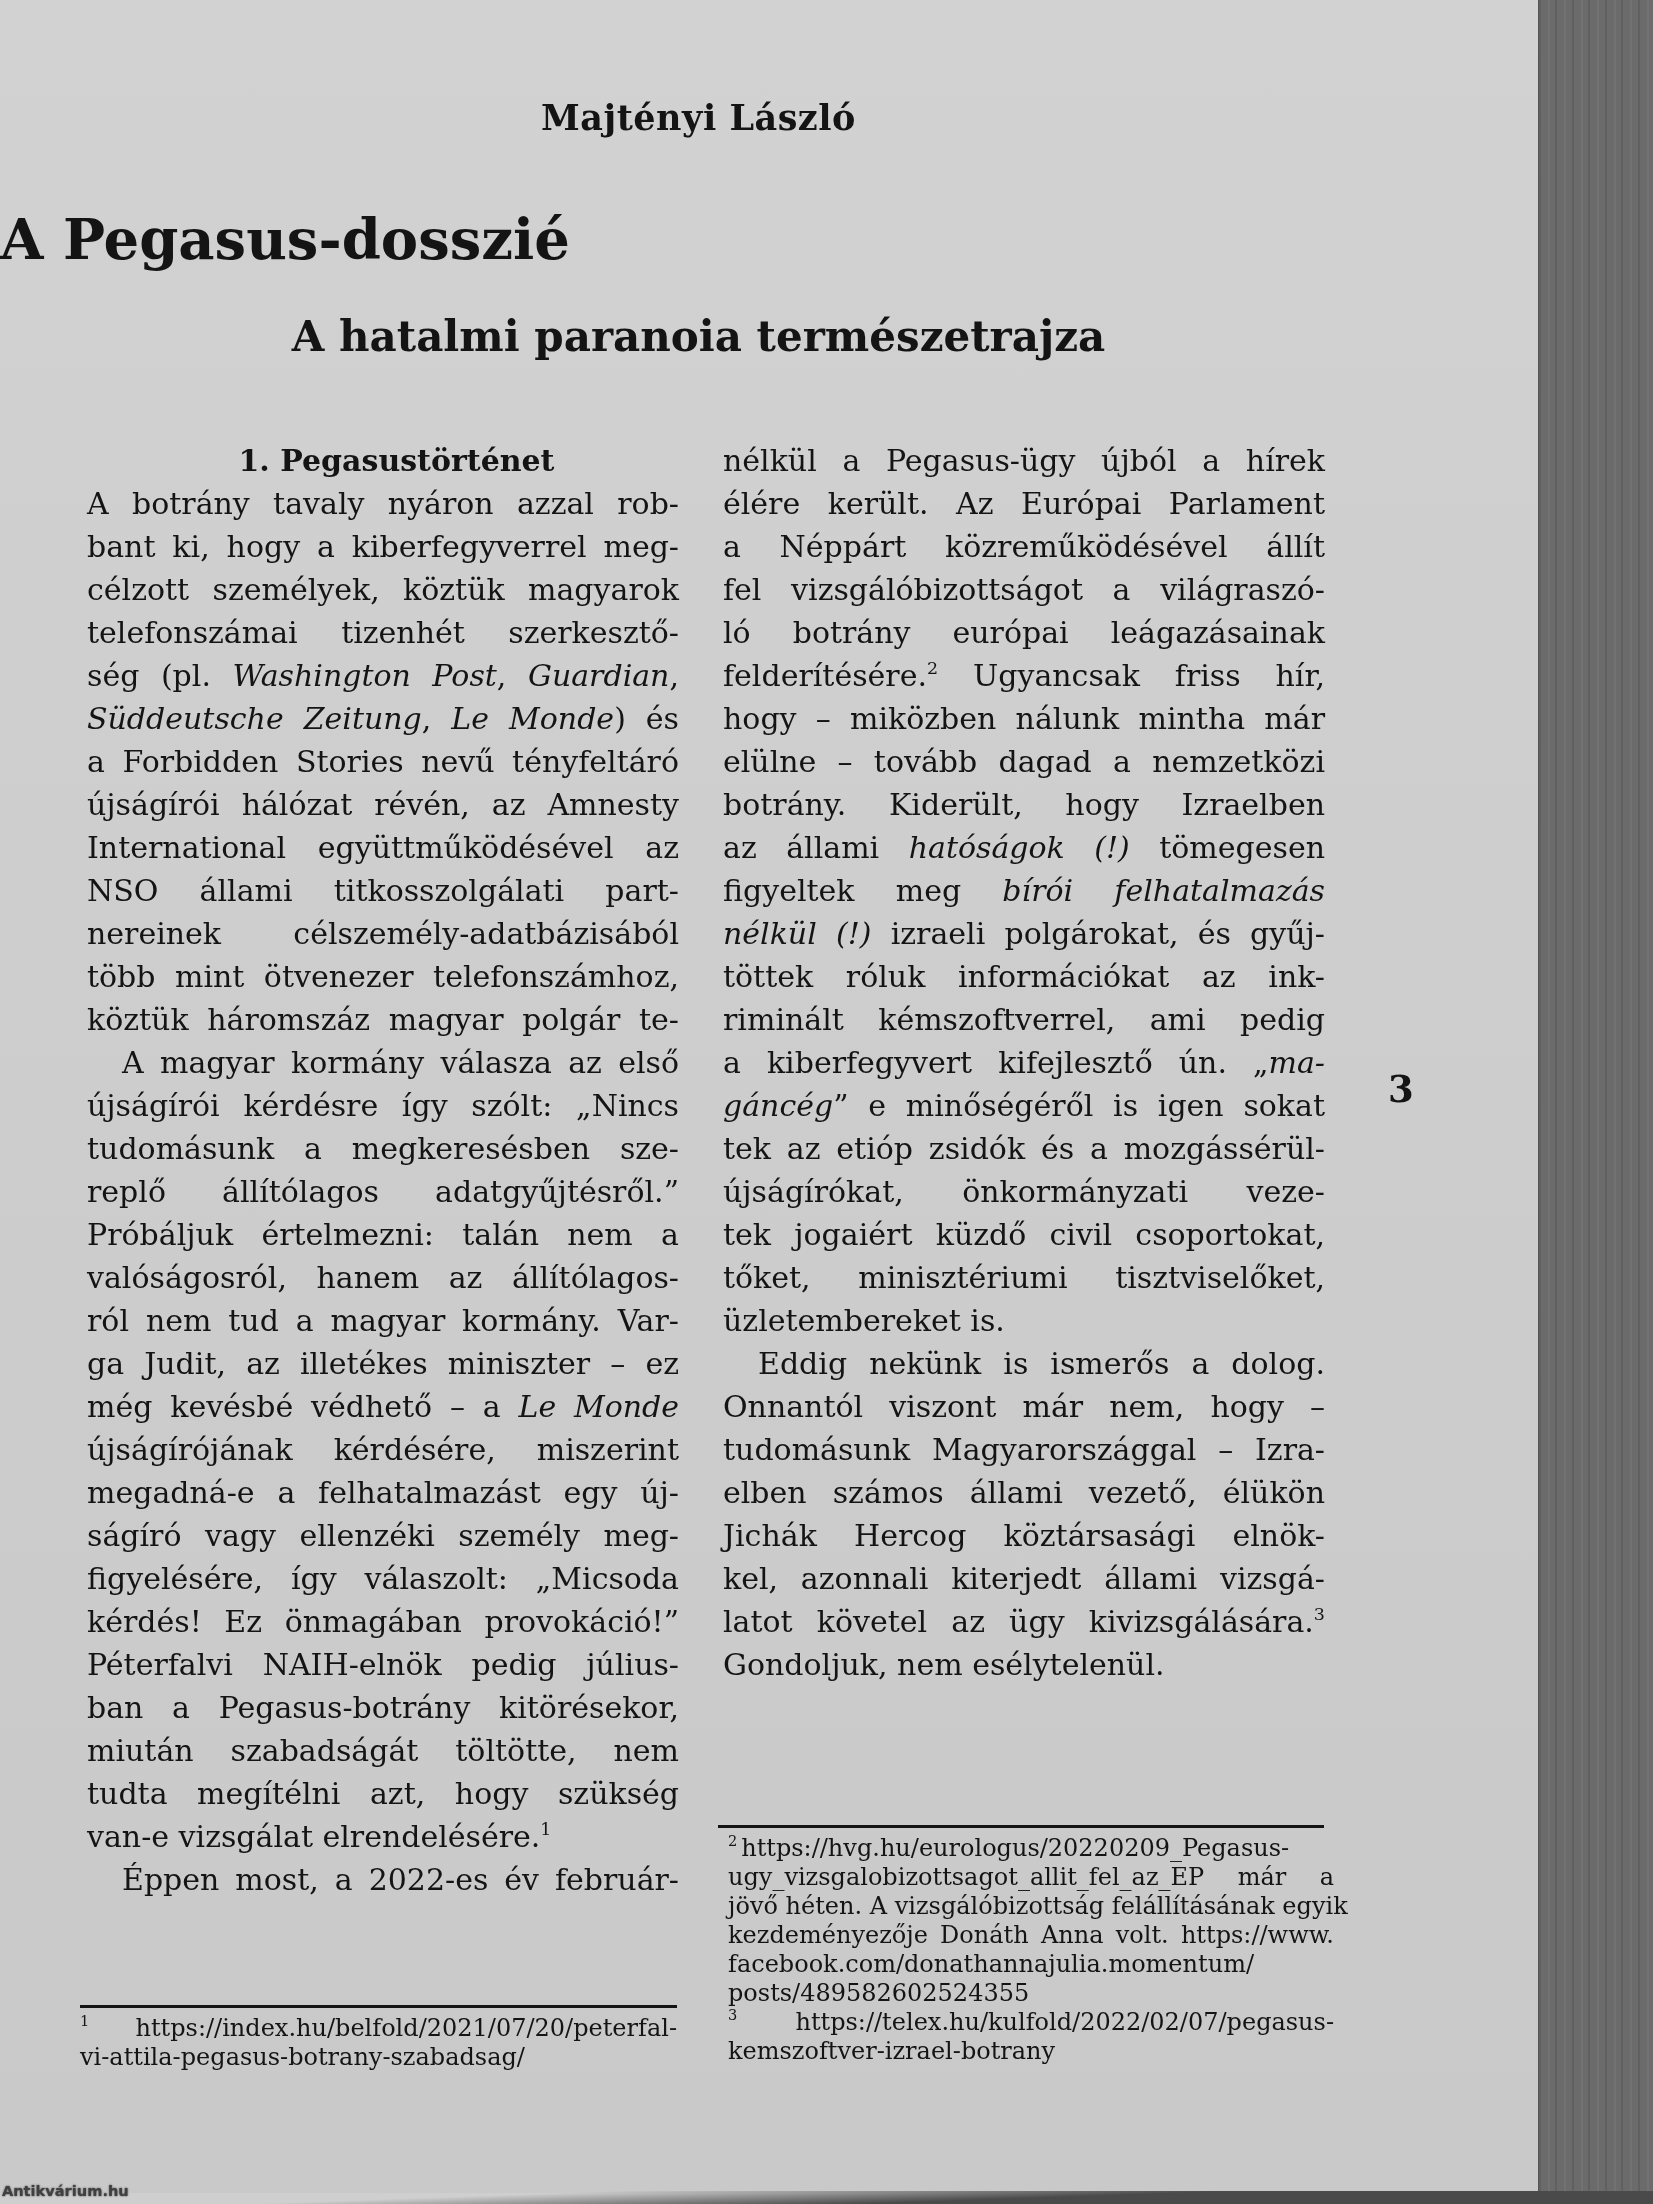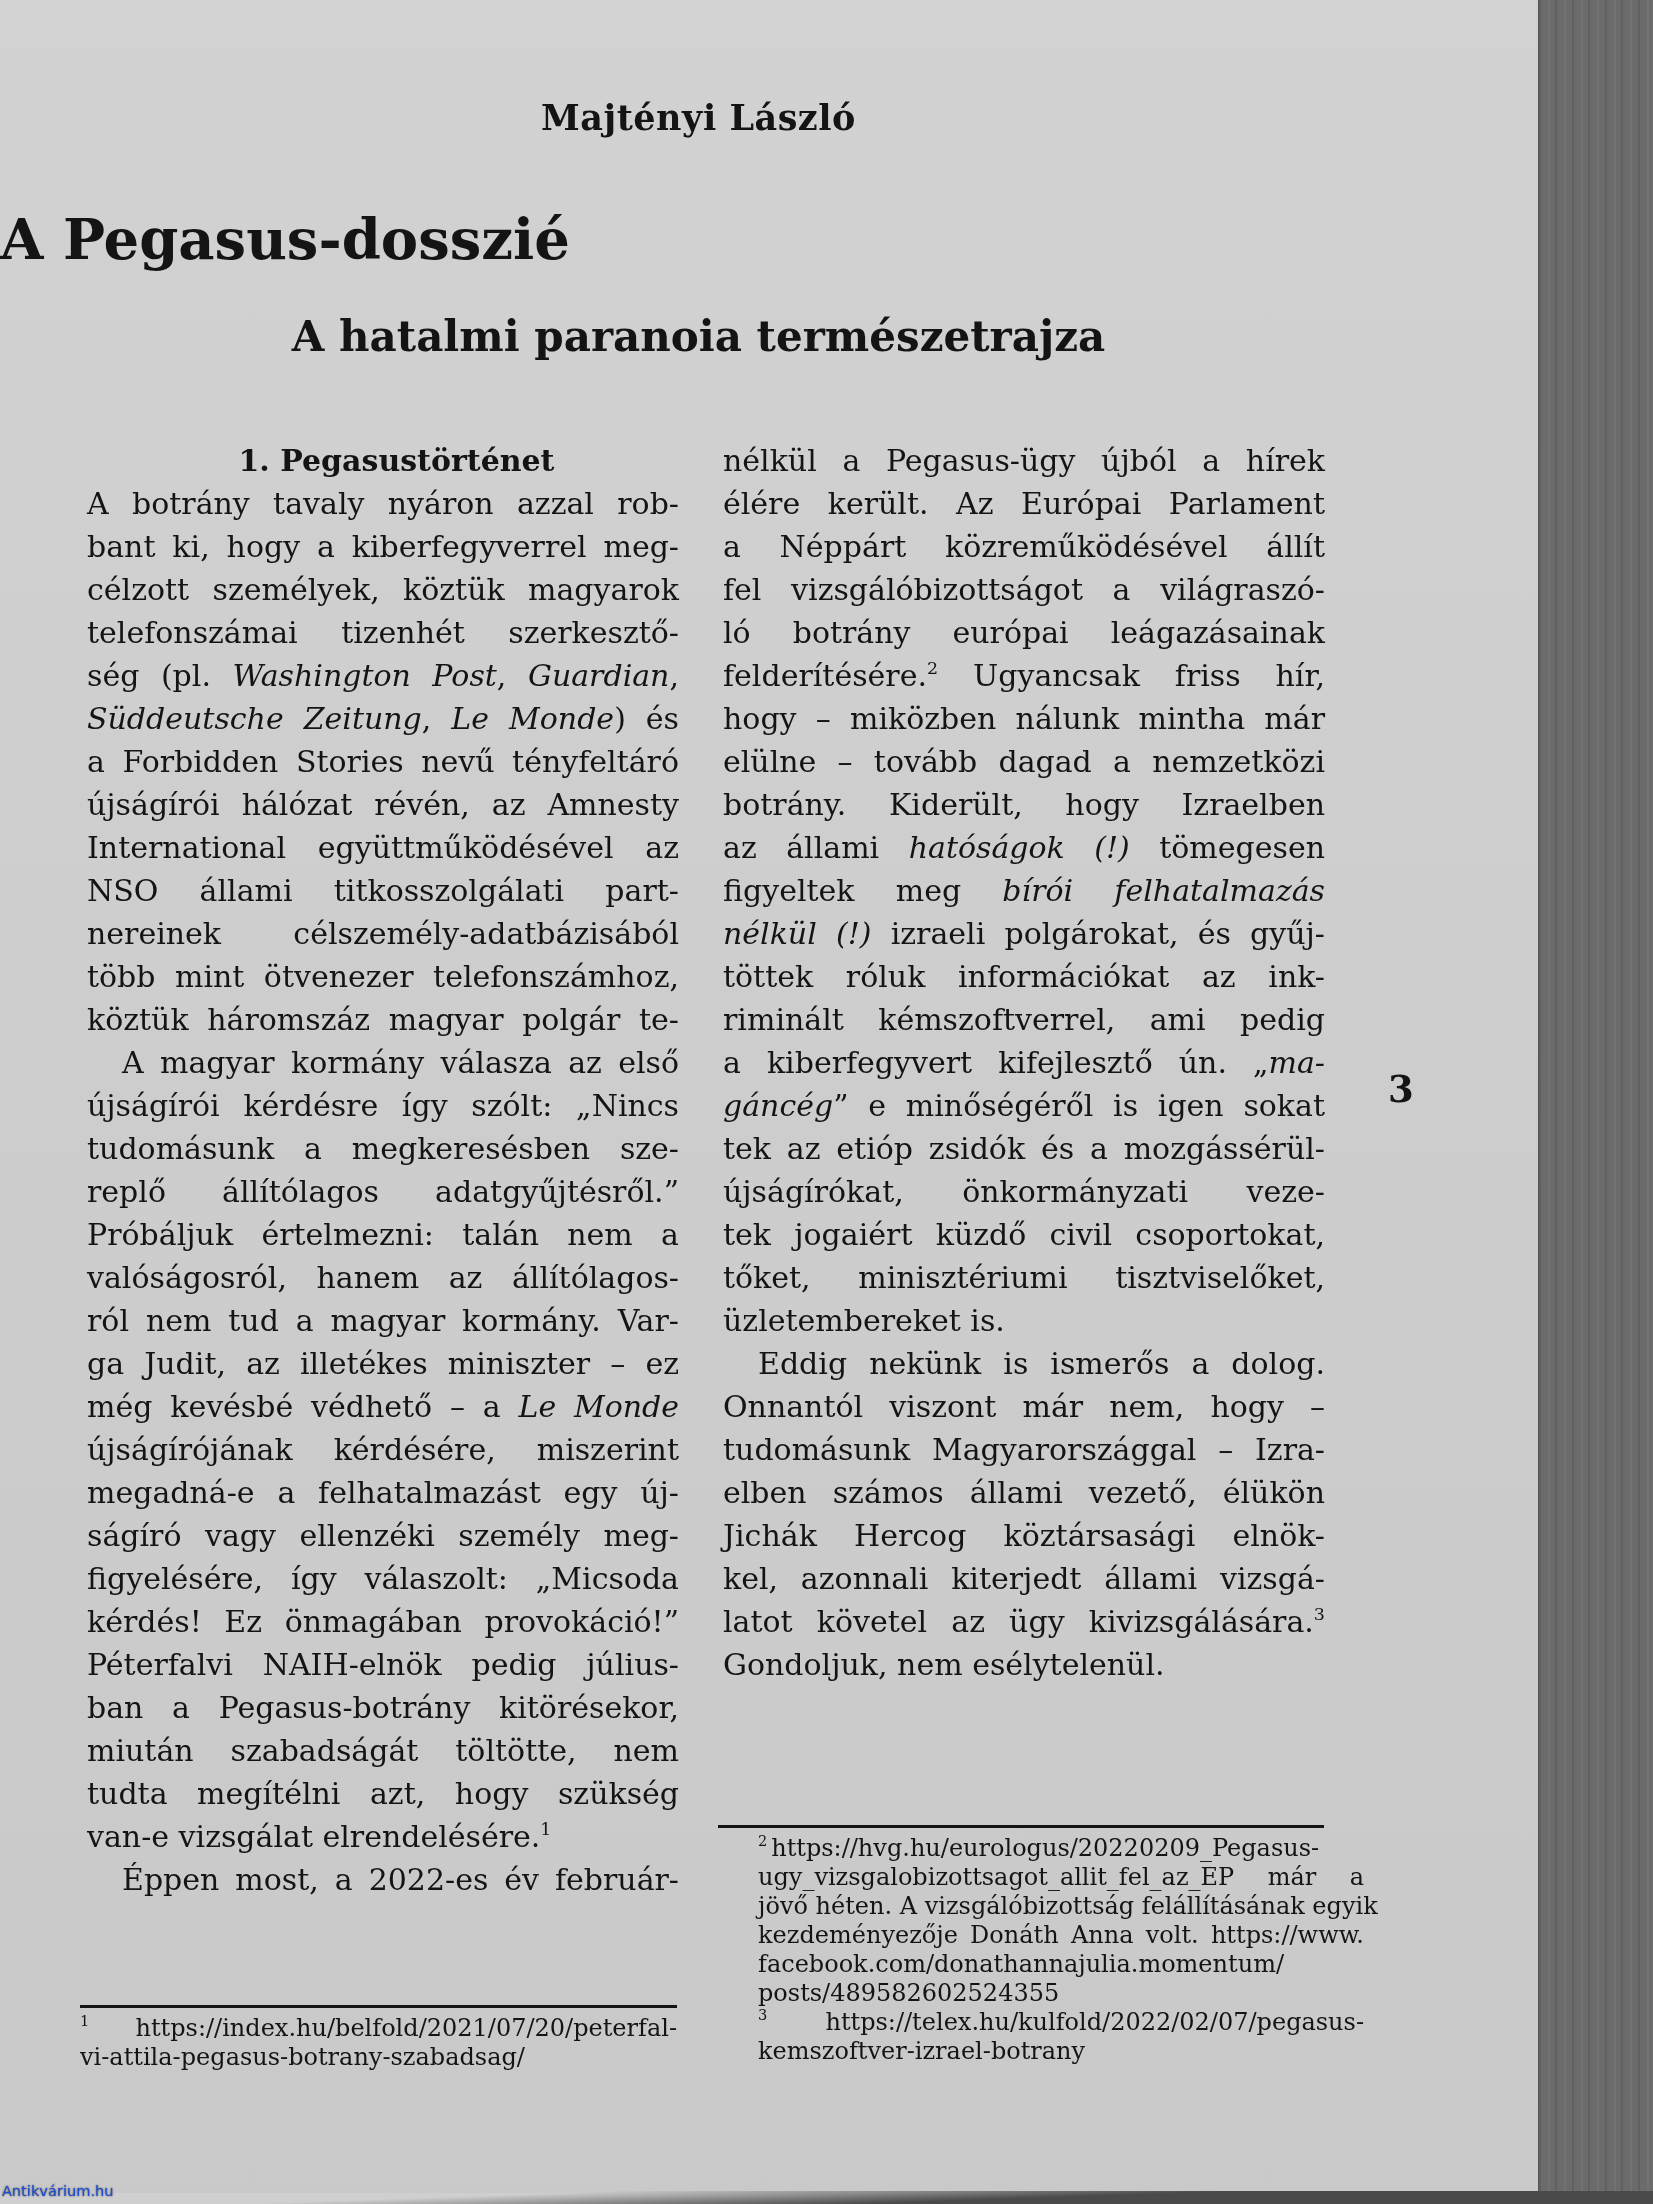--- a/index.html
+++ b/index.html
@@ -52,33 +52,33 @@
     sup { font-size: 17.5px; line-height: 0; vertical-align: 11.6px; }
     .fn-rule {
       position: absolute; height: 2.9px; background: #141414;
     }
     .fn-rule.left { left: 80px; top: 2005px; width: 597px; }
     .fn-rule.right { left: 718px; top: 1825px; width: 606px; }
     .footnotes {
       position: absolute; font-size: 24px; line-height: 29px;
     }
     .footnotes.left { left: 80px; top: 2014px; width: 597px; }
-    .footnotes.right { left: 758px; top: 1834px; width: 606px; }
+    .footnotes.right { left: 728px; top: 1834px; width: 606px; }
     .fn { display: block; }
     .fn .fn-line { display: block; white-space: nowrap; text-align: justify; text-align-last: justify; }
     .fn .fn-line.last { text-align-last: left; }
     .fn sup { font-size: 14.6px; vertical-align: 9.7px; margin-right: 3.9px; }
     .page-number {
       position: absolute; left: 1388px; top: 1067px;
       font-weight: bold; font-size: 37px;
     }
     .watermark {
       position: absolute; left: 1.9px; bottom: 5.8px;
       font-family: "DejaVu Sans", "Liberation Sans", sans-serif;
-      font-weight: normal; font-size: 14.6px; color: #1d4ed8;
+      font-weight: bold; font-size: 14.6px; color: #404040;
       text-shadow: 0 0 1.9px #333;
     }
   </style>
 </head>
 <body>
 
 <div class="page"></div>
 <div class="wood"></div>
 <div class="bottom-edge"></div>
 

